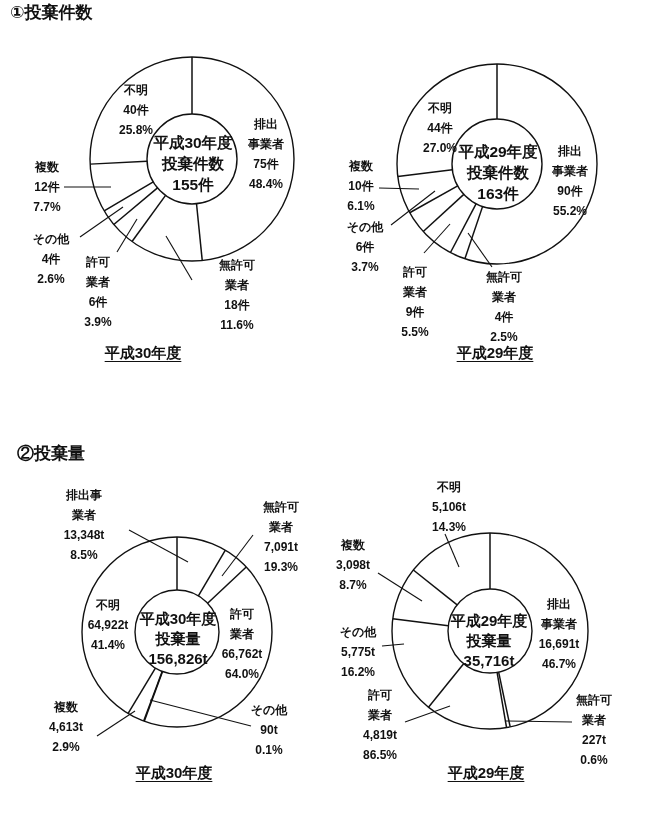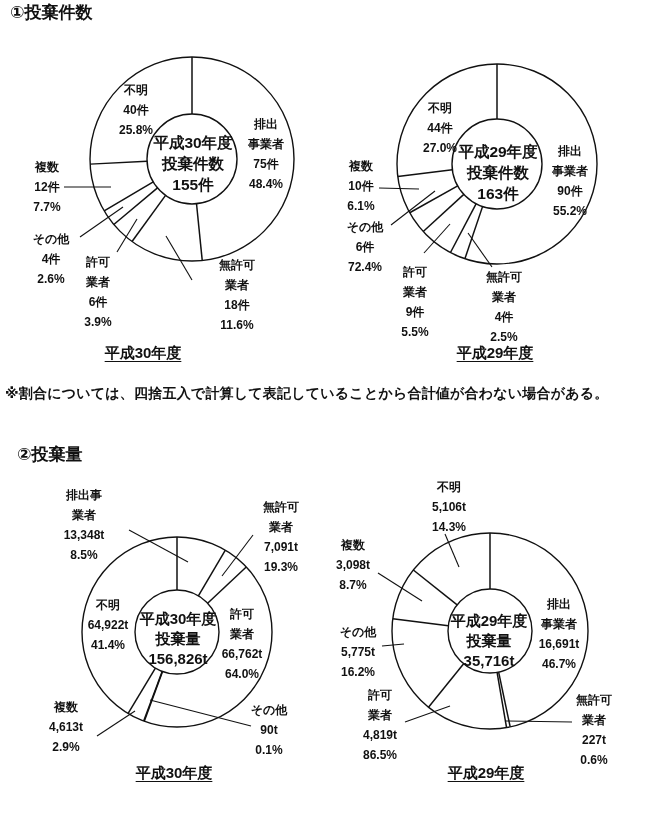--- a/index.html
+++ b/index.html
@@ -5,21 +5,21 @@
   html,body{margin:0;padding:0;background:#ffffff;}
   body{
     width:664px;height:840px;position:relative;overflow:hidden;
     font-family:"Liberation Sans","DejaVu Sans",sans-serif;
     color:#111111;font-weight:600;
     -webkit-font-smoothing:antialiased;
   }
   .page{position:absolute;left:0;top:0;width:664px;height:840px;background:#fff;}
   .section-title{position:absolute;font-size:17px;line-height:20px;white-space:nowrap;}
   .t1{left:10px;top:3px;}
-  .t2{left:17px;top:445px;}
+  .t2{left:17px;top:445px;font-family:Liberation Mono, monospace;}
   .note{position:absolute;font-size:14px;line-height:18px;white-space:nowrap;letter-spacing:0.2px;}
   .n1{left:5px;top:384px;}
   .n2{left:5px;top:806px;}
   #chart-svg{position:absolute;left:0;top:0;width:664px;height:840px;}
   .ring{fill:none;stroke:#111;stroke-width:1.4;}
   .rad{stroke:#111;stroke-width:1.5;}
   .leader{stroke:#111;stroke-width:1.1;}
   .seg-label{
     position:absolute;transform:translateX(-50%);
     text-align:center;font-size:12px;line-height:20px;white-space:nowrap;
@@ -34,21 +34,20 @@
     font-size:15px;line-height:18px;white-space:nowrap;
     text-decoration:underline;text-underline-offset:3px;text-decoration-thickness:1.2px;
   }
 </style>
 </head>
 <body>
 
 <div class="page">
   <div class="section-title t1">①投棄件数</div>
   <div class="section-title t2">②投棄量</div>
-  <div class="note n1">※割合については、四捨五入で計算して表記していることから合計値が合わない場合がある。</div>
   <svg id="chart-svg" viewBox="0 0 664 840" xmlns="http://www.w3.org/2000/svg">
       <g>
         <circle cx="192" cy="159" r="102" class="ring"></circle>
         <circle cx="192" cy="159" r="45" class="ring"></circle>
         <line x1="192" y1="114" x2="192" y2="57" class="rad"></line>
         <line x1="196.51627716830467" y1="203.7727957641585" x2="202.23689491482392" y2="260.48500373209265" class="rad"></line>
         <line x1="165.54966364683872" y1="195.40576474687265" x2="132.04590426616775" y2="241.51973342624467" class="rad"></line>
         <line x1="157.50781469357926" y1="187.90136939294632" x2="113.81771330544633" y2="224.50977062401165" class="rad"></line>
         <line x1="153.26660878482252" y1="181.9068637087667" x2="104.20431324559773" y2="210.92222440653785" class="rad"></line>
         <line x1="147.0568369527292" y1="161.26099431808964" x2="90.12883042618621" y2="164.12492045433655" class="rad"></line>
@@ -157,21 +156,21 @@
       </div>
       <div class="seg-label" style="left: 415px; top: 262px;">
         <div>許可</div>
         <div>業者</div>
         <div>9件</div>
         <div>5.5%</div>
       </div>
       <div class="seg-label" style="left: 365px; top: 217px;">
         <div>その他</div>
         <div>6件</div>
-        <div>72.4%</div>
+        <div>3.7%</div>
       </div>
       <div class="seg-label" style="left: 361px; top: 156px;">
         <div>複数</div>
         <div>10件</div>
         <div>6.1%</div>
       </div>
       <div class="seg-label" style="left: 440px; top: 98px;">
         <div>不明</div>
         <div>44件</div>
         <div>27.0%</div>

